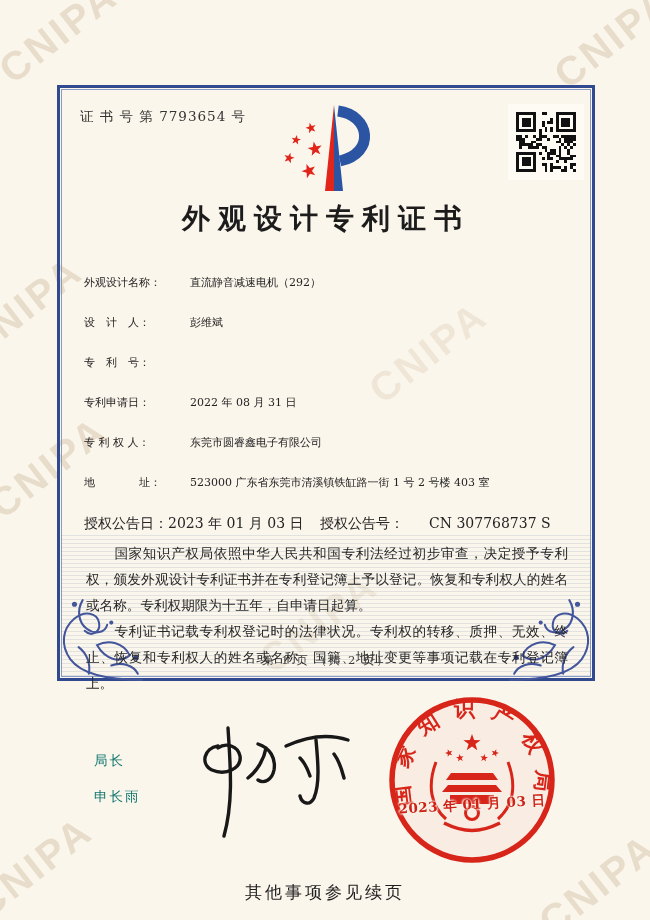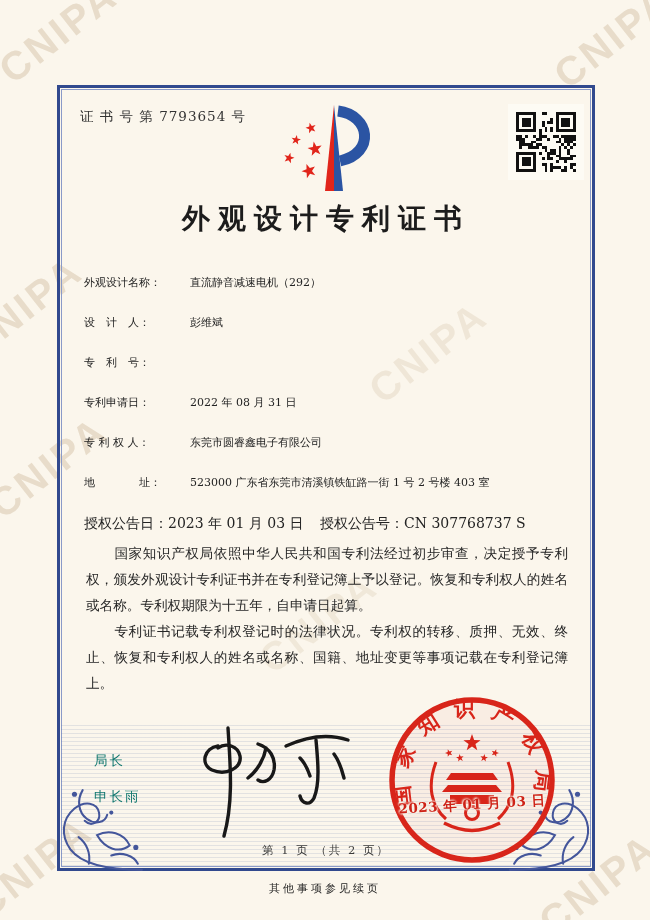--- a/index.html
+++ b/index.html
@@ -13,41 +13,41 @@
   .wm{
     position:absolute;z-index:0;
     font-family:"Liberation Sans","DejaVu Sans",sans-serif;
     font-weight:700;font-size:40px;letter-spacing:3px;
     color:rgba(178,148,104,0.26);
     transform:rotate(-38deg);
     white-space:nowrap;pointer-events:none;
   }
   
   .frame{
-    position:absolute;left:57px;top:85px;width:538px;height:786px;
+    position:absolute;left:57px;top:85px;width:538px;height:596px;
     border:3px solid #31498e;box-sizing:border-box;z-index:1;
   }
   .frame-inner{position:absolute;inset:1px;border:1px solid #8a9ac8;pointer-events:none;}
   .content{position:absolute;inset:0;}
   
   .cert-no{position:absolute;left:20px;top:20px;font-size:13.5px;letter-spacing:1px;color:#333;white-space:pre;}
   .logo{position:absolute;left:212px;top:13px;width:122px;height:98px;}
   .qr{position:absolute;left:448px;top:16px;width:76px;height:76px;}
   .title{
     position:absolute;top:112px;left:0;right:0;text-align:center;
     font-size:28px;font-weight:700;letter-spacing:8px;color:#1c1c1c;white-space:nowrap;
   }
   
   .fields{position:absolute;left:24px;right:18px;top:184px;z-index:2;}
   .row{display:flex;white-space:pre;font-size:11px;line-height:22px;margin-bottom:18px;color:#232323;}
   .row .lbl{flex:0 0 106px;}
   .row .val{flex:1 1 auto;}
   .grant-row{display:flex;white-space:pre;font-size:14px;line-height:22px;color:#232323;}
   .grant-left{flex:0 0 236px;display:flex;}
-  .grant-right{display:flex;}
+  .grant-right{display:flex;gap:25px;}
   
   .paras{
     position:absolute;left:26px;right:24px;top:452px;
     font-size:13.6px;line-height:1.92;text-align:justify;color:#262626;z-index:2;
   }
   .paras p{margin:0;}
   
   .waves{
     position:absolute;left:1px;right:1px;bottom:1px;height:142px;z-index:0;
     background:repeating-linear-gradient(to bottom,
@@ -66,21 +66,21 @@
     font-size:13.5px;font-weight:700;color:#ce2217;letter-spacing:0.5px;
     transform:rotate(-3.5deg);white-space:pre;
     text-shadow:0 0 2px rgba(251,246,236,0.95),1px 1px 2px rgba(251,246,236,0.9),-1px -1px 2px rgba(251,246,236,0.9);
   }
   .page-no{
     position:absolute;bottom:10px;left:0;right:0;text-align:center;
     font-size:11.5px;letter-spacing:2px;color:#3b3b3b;z-index:2;white-space:pre;
   }
   .cont-note{
     position:absolute;top:881px;left:0;width:650px;text-align:center;
-    font-size:11px;letter-spacing:3px;color:#1f1f1f;z-index:2;white-space:pre;
+    font-size:17px;letter-spacing:3px;color:#1f1f1f;z-index:2;white-space:pre;
   }
   svg{display:block;}
 </style>
 </head>
 <body>
 
 <span class="wm" style="left:-10px;top:10px">CNIPA</span>
 <span class="wm" style="left:545px;top:15px">CNIPA</span>
 <span class="wm" style="left:-45px;top:285px">CNIPA</span>
 <span class="wm" style="left:360px;top:330px;color:rgba(178,148,104,0.16)">CNIPA</span>

